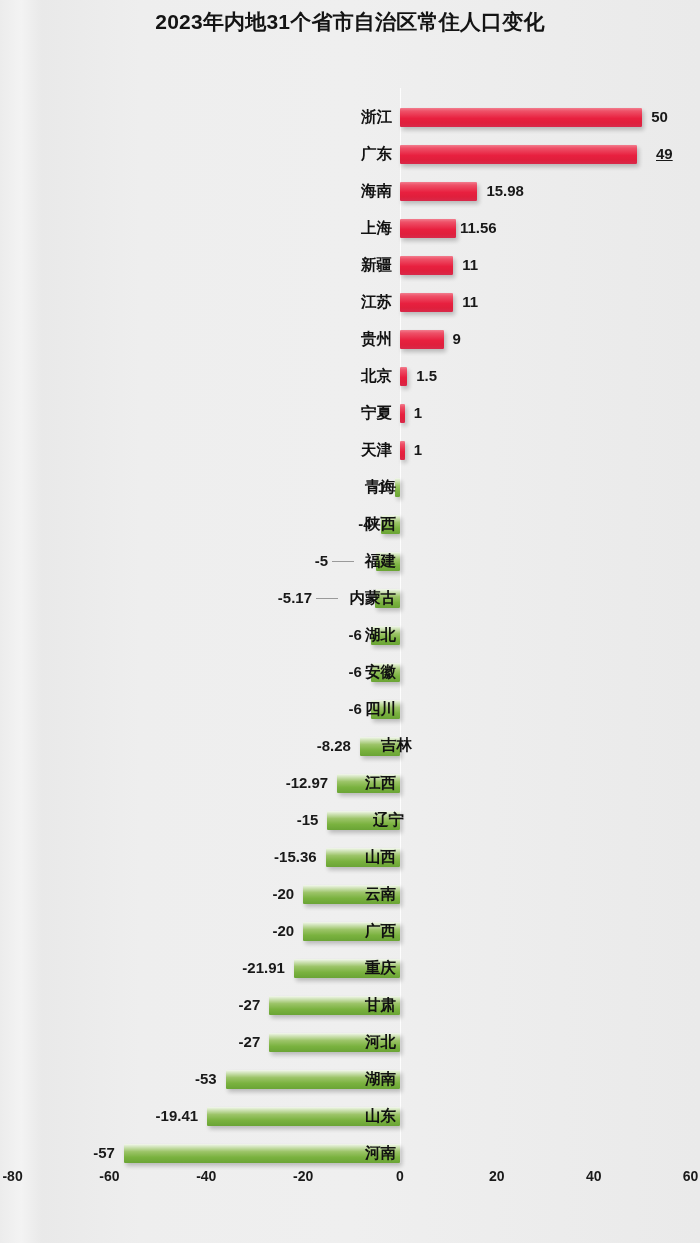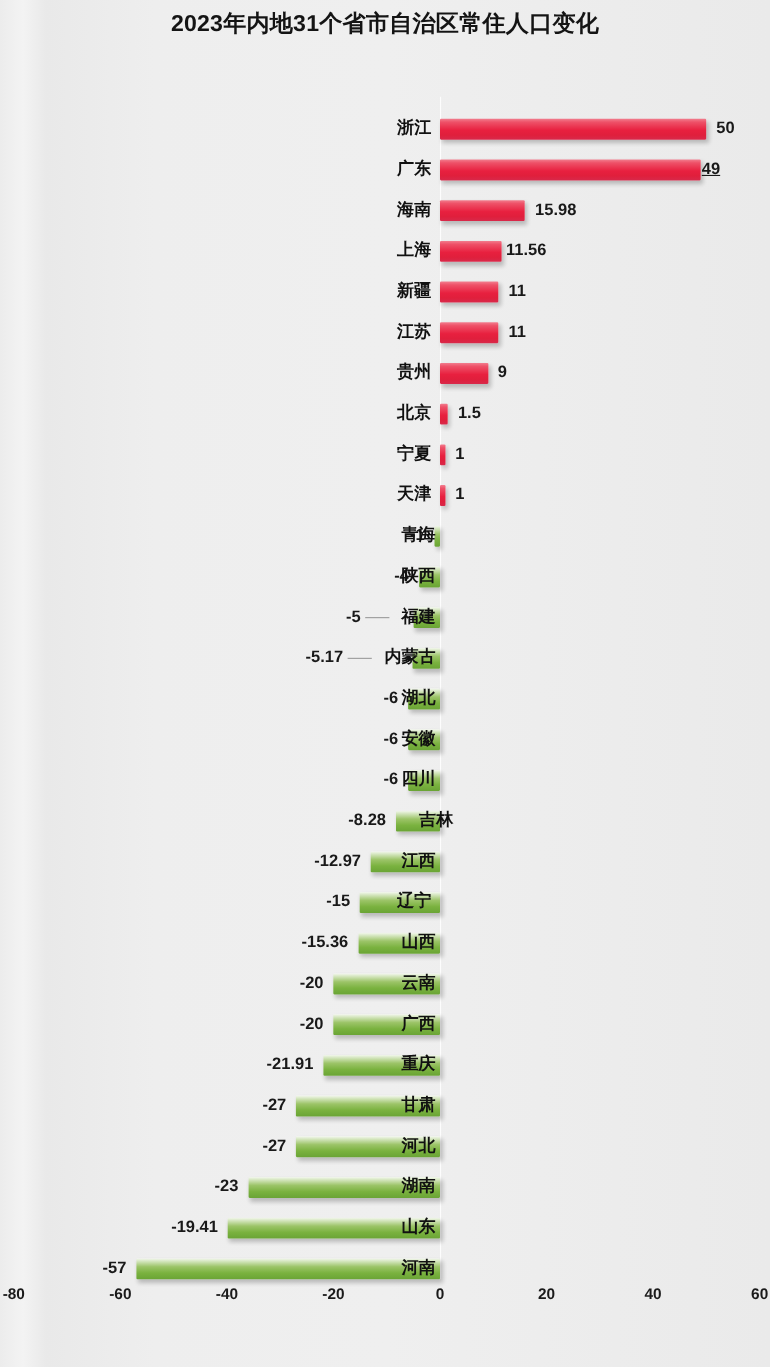--- a/index.html
+++ b/index.html
@@ -116,21 +116,21 @@
   <div id="plot">
     <div class="zero-line"></div>
 
   <div class="row" style="top: 14px;">
         <div class="bar pos" style="width: 242.15px; left: 400px;"></div>
         <div class="value right" style="left: 651.15px;">50</div>
         <div class="cat outside" style="right: 308px;">浙江</div>
       </div>
       <div class="row" style="top: 51px;">
         <div class="bar pos" style="width: 237.307px; left: 400px;"></div>
-        <div class="value right" style="left: 638px; text-decoration: underline;">49</div>
+        <div class="value right" style="left: 656px; text-decoration: underline;">49</div>
         <div class="cat outside" style="right: 308px;">广东</div>
       </div>
       <div class="row" style="top: 88px;">
         <div class="bar pos" style="width: 77.3911px; left: 400px;"></div>
         <div class="value right" style="left: 486.391px;">15.98</div>
         <div class="cat outside" style="right: 308px;">海南</div>
       </div>
       <div class="row" style="top: 125px;">
         <div class="bar pos" style="width: 55.9851px; left: 400px;"></div>
         <div class="value right" style="left: 460px;">11.56</div>
@@ -209,21 +209,21 @@
         <div class="cat inside" style="right: 288px; font-family: Liberation Mono, monospace;">吉林</div>
       </div>
       <div class="row" style="top: 680px;">
         <div class="bar neg" style="width: 62.8137px; left: 337.186px;"></div>
         <div class="value left" style="right: 371.814px;">-12.97</div>
         <div class="cat inside" style="right: 304px;">江西</div>
       </div>
       <div class="row" style="top: 717px;">
         <div class="bar neg" style="width: 72.645px; left: 327.355px;"></div>
         <div class="value left" style="right: 381.645px;">-15</div>
-        <div class="cat inside" style="right: 308px; text-align: right;">辽宁</div>
+        <div class="cat inside" style="right: 296px; text-align: right;">辽宁</div>
       </div>
       <div class="row" style="top: 754px;">
         <div class="bar neg" style="width: 74.3885px; left: 325.612px;"></div>
         <div class="value left" style="right: 383.388px;">-15.36</div>
         <div class="cat inside" style="right: 304px;">山西</div>
       </div>
       <div class="row" style="top: 791px;">
         <div class="bar neg" style="width: 96.86px; left: 303.14px;"></div>
         <div class="value left" style="right: 405.86px;">-20</div>
         <div class="cat inside" style="right: 304px;">云南</div>
@@ -243,21 +243,21 @@
         <div class="value left" style="right: 439.761px;">-27</div>
         <div class="cat inside" style="right: 304px;">甘肃</div>
       </div>
       <div class="row" style="top: 939px;">
         <div class="bar neg" style="width: 130.761px; left: 269.239px;"></div>
         <div class="value left" style="right: 439.761px;">-27</div>
         <div class="cat inside" style="right: 304px;">河北</div>
       </div>
       <div class="row" style="top: 976px;">
         <div class="bar neg" style="width: 174.348px; left: 225.652px;"></div>
-        <div class="value left" style="right: 483.348px;">-23</div>
+        <div class="value left" style="right: 483.348px;">-53</div>
         <div class="cat inside" style="right: 304px;">湖南</div>
       </div>
       <div class="row" style="top: 1013px;">
         <div class="bar neg" style="width: 192.848px; left: 207.152px;"></div>
         <div class="value left" style="right: 501.848px;">-19.41</div>
         <div class="cat inside" style="right: 304px;">山东</div>
       </div>
       <div class="row" style="top: 1050px;">
         <div class="bar neg" style="width: 276.051px; left: 123.949px;"></div>
         <div class="value left" style="right: 585.051px;">-57</div>

